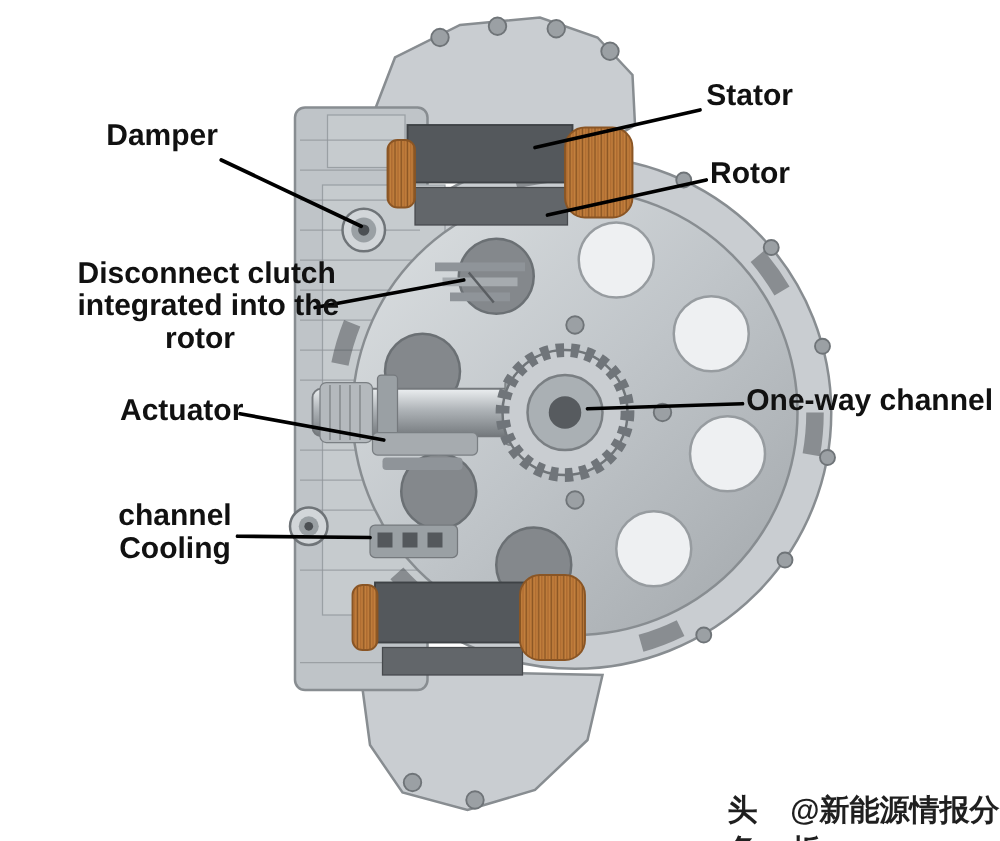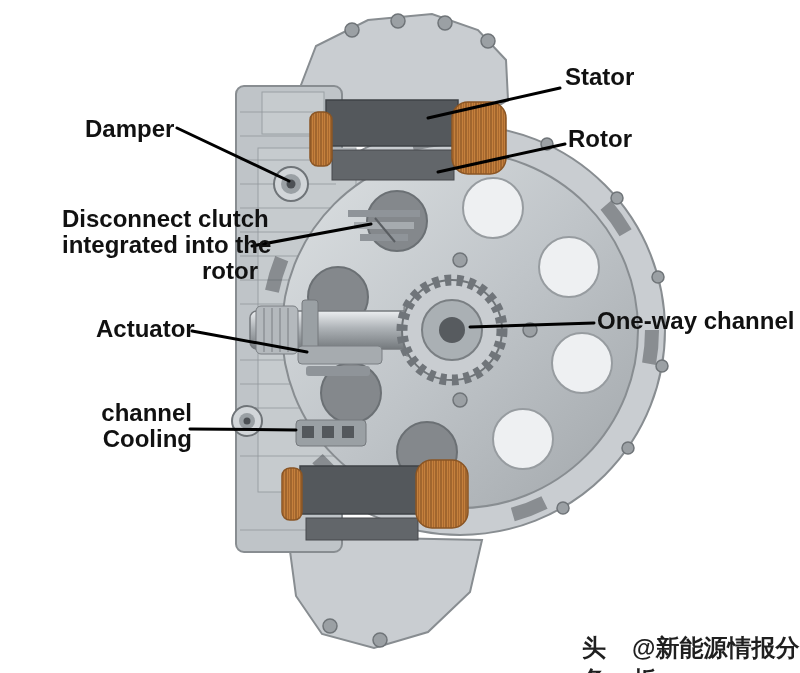--- a/index.html
+++ b/index.html
@@ -7,21 +7,21 @@
     width:800px;height:673px;position:relative;overflow:hidden;
     background:var(--bg,#fff);
     font-family:"Liberation Sans", sans-serif;
   }
   .stage{position:absolute;inset:0;width:800px;height:673px;}
   svg.scene{position:absolute;left:0;top:0;}
   .label{
     position:absolute;font-weight:700;font-size:24px;line-height:26px;
     color:var(--label-text,#111);white-space:nowrap;
   }
-  .label.center{text-align:right;}
+  .label.center{text-align:center;}
   .label .ln{display:block;}
   
   .c-housing{fill:#c9cdd1;stroke:#888d91;stroke-width:2;}
   .c-slab{fill:#bfc4c8;stroke:#888d91;stroke-width:2;}
   .c-slab-inner{fill:#c6cbce;stroke:#9aa0a4;stroke-width:1;}
   .steelDark{fill:var(--steel-dark,#54585c);stroke:#3e4246;stroke-width:1.5;}
   .steelMid{fill:#62666a;stroke:#46494d;stroke-width:1;}
   .coil{fill:url(#coil);stroke:var(--copper-dark,#8a5524);stroke-width:1.5;}
   .hole-light{fill:#eef0f2;stroke:#979ca0;stroke-width:2;}
   .hole-dark{fill:#84888c;stroke:#6b7074;stroke-width:2;}
@@ -182,21 +182,21 @@
       <line class="leader" x1="177" y1="128" x2="289" y2="181"></line>
       <line class="leader" x1="560" y1="88" x2="428" y2="118"></line>
       <line class="leader" x1="565" y1="144" x2="438" y2="172"></line>
       <line class="leader" x1="252" y1="246" x2="371" y2="224"></line>
       <line class="leader" x1="192" y1="331" x2="307" y2="352"></line>
       <line class="leader" x1="594" y1="323" x2="470" y2="327"></line>
       <line class="leader" x1="190" y1="429" x2="296" y2="430"></line>
     </g>
   </svg>
 
-  <div class="label" style="left:85px;top:116px;">Damper</div>
+  <div class="label" style="left:85px;top:96px;">Damper</div>
 
   <div class="label" style="left:565px;top:64px;">Stator</div>
 
   <div class="label" style="left:568px;top:126px;">Rotor</div>
 
   <div class="label center" style="left:62px;top:206px;width:196px;">
     <span class="ln">Disconnect clutch</span>
     <span class="ln">integrated into the</span>
     <span class="ln">rotor</span>
   </div>

